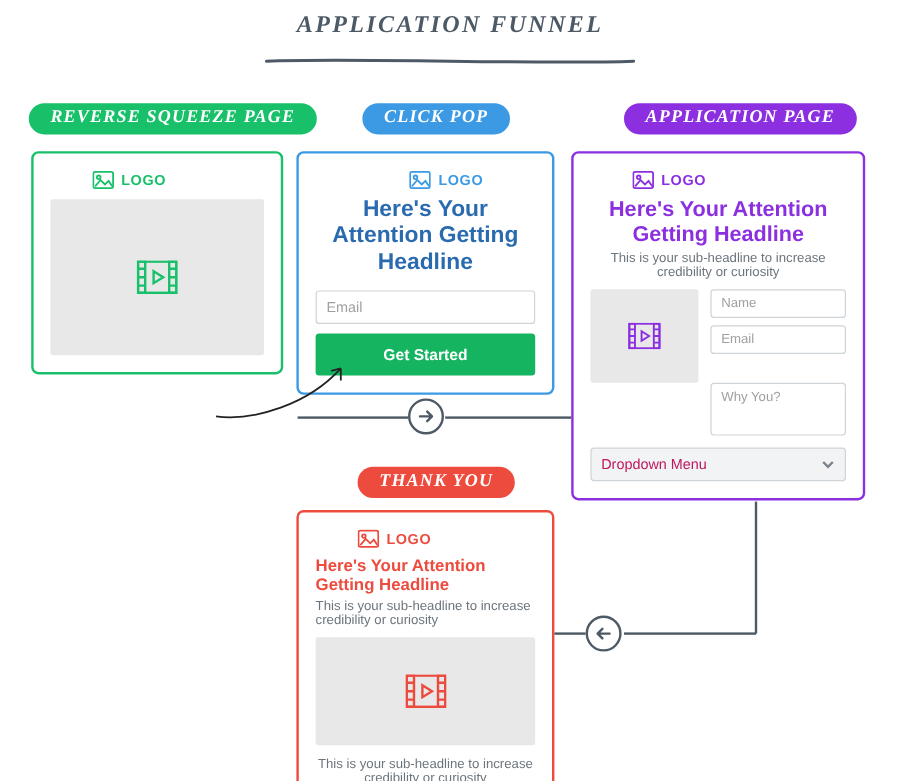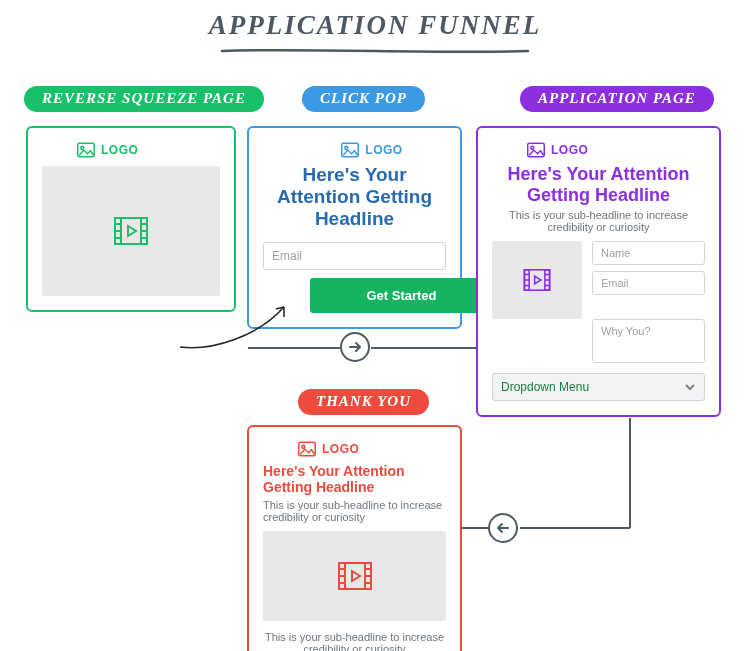--- a/index.html
+++ b/index.html
@@ -24,21 +24,21 @@
     overflow:hidden;
   }
   .title{
     position:absolute;
     left:50%;top:10px;
     transform:translateX(-50%);
     font-family:"Comic Sans MS","Brush Script MT",cursive;
     font-style:italic;
     font-weight:700;
     color:var(--gray);
-    font-size:27px;
+    font-size:20px;
     letter-spacing:2px;
     text-align:right;
   }
   .title-underline{
     position:absolute;
     left:50%;top:48px;
     transform:translateX(-50%);
     width:310px;height:6px;
   }
   .pill{
@@ -98,21 +98,21 @@
   .btn{
     width:100%;
     border:none;
     color:#fff;
     font-weight:600;
     text-align:center;
     border-radius:3px;
     padding:8px 4px;
     cursor:pointer;
   }
-  .btn.green{background:var(--green2);margin-left:47px;}
+  .btn.green{background:var(--green2);}
   .btn.darkgreen{background:#0f9a4f;}
   .btn .sub{display:block;font-weight:400;font-size:10px;margin-top:1px;}
 
   h3.headline{
     margin:6px 0 4px;
     text-align:center;
     font-weight:700;
     line-height:1.15;
   }
   .c-blue h3.headline{color:#2a6bb0;font-size:19px;}
@@ -132,21 +132,21 @@
     margin-bottom:8px;
   }
   .input.ta{height:44px;display:flex;align-items:flex-start;}
   .dropdown{
     width:100%;
     border:1px solid var(--border);
     background:#f1f3f5;
     border-radius:3px;
     padding:6px 8px;
     font-size:12px;
-    color:#15803d;
+    color:#be185d;
     display:flex;
     align-items:center;
     justify-content:space-between;
   }
   .chev{width:12px;height:12px;}
 
   .arrow-circle{
     position:absolute;
     width:30px;height:30px;
     border:2px solid var(--gray);

